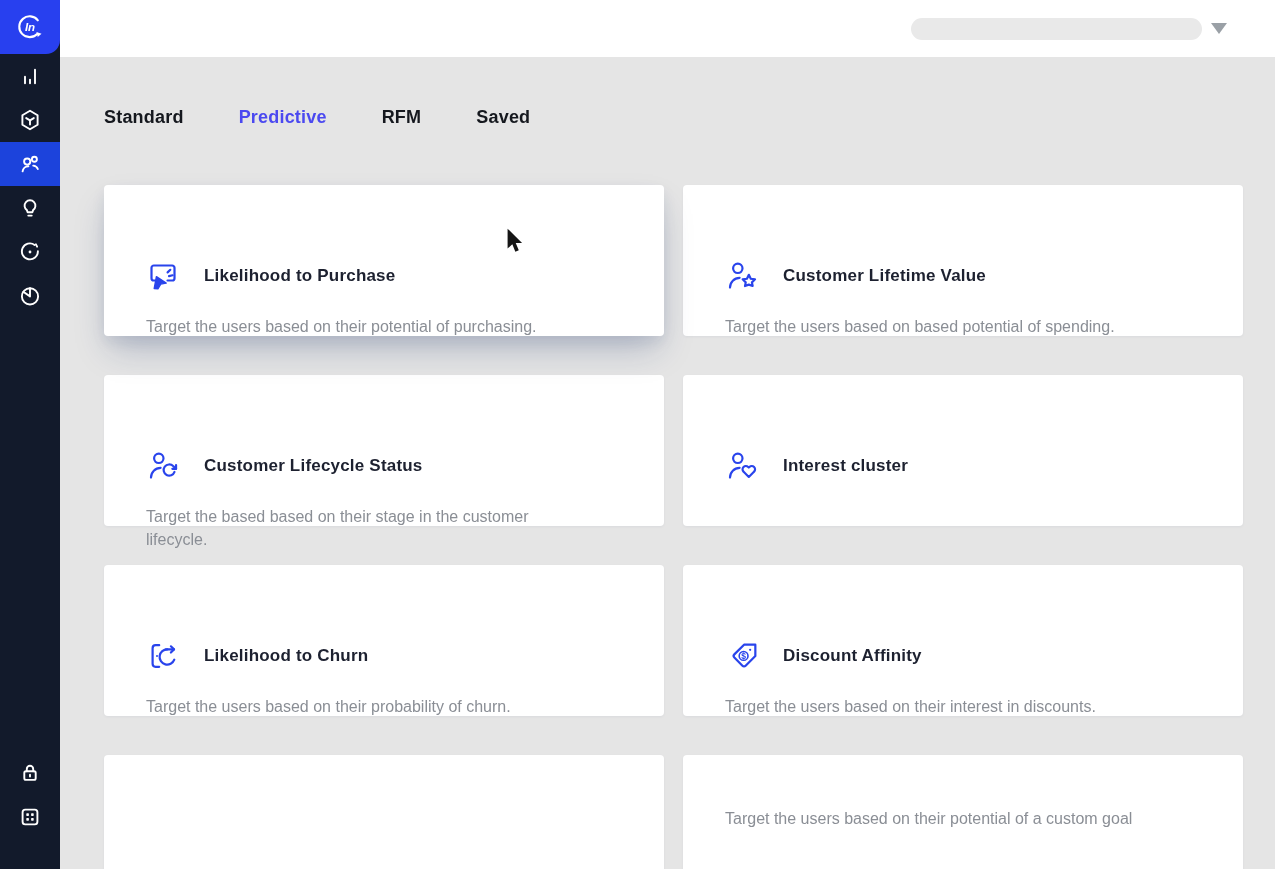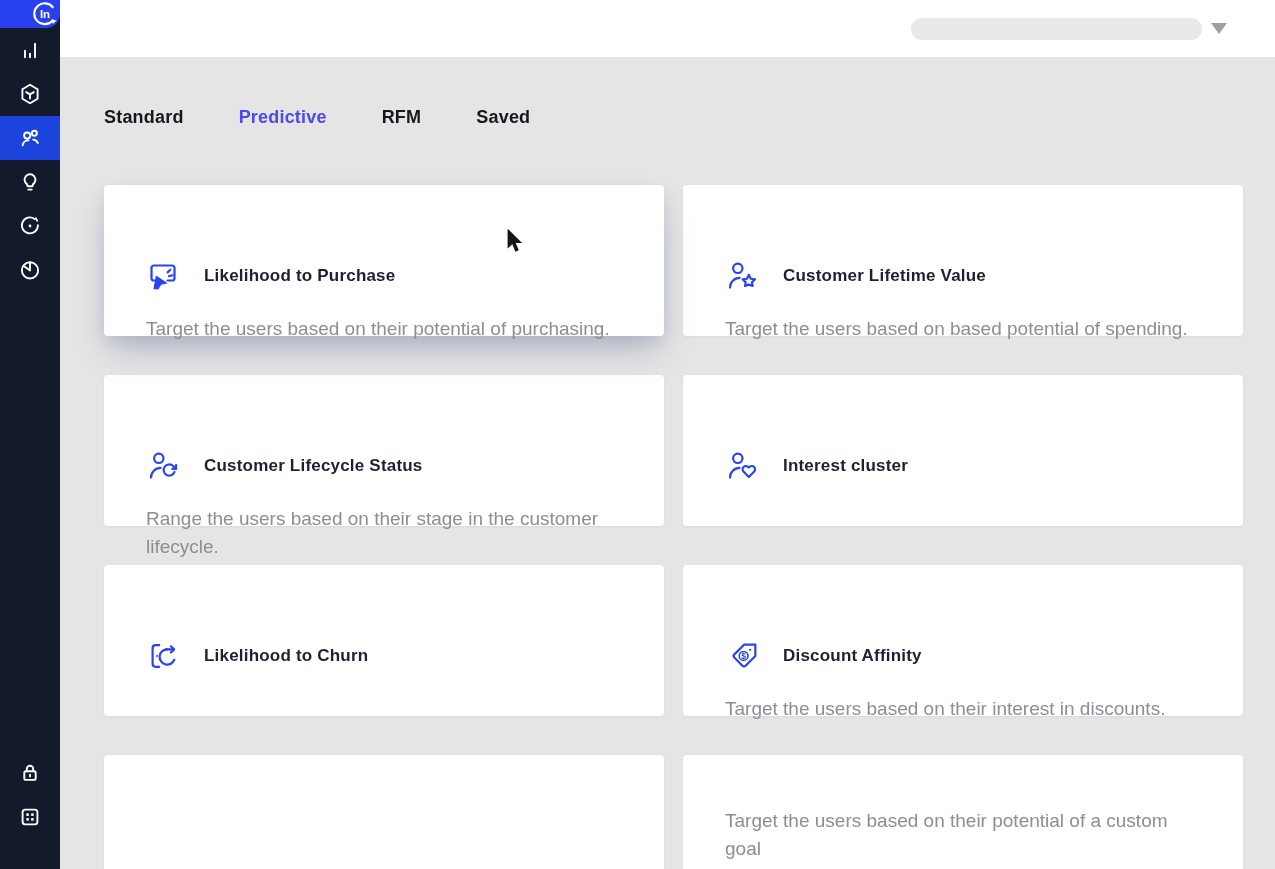--- a/index.html
+++ b/index.html
@@ -10,22 +10,22 @@
     background:#ffffff; position:relative;
   }
   .app { display:flex; width:1275px; height:869px; }
 
   
   .sidebar {
     width:60px; flex:0 0 60px; background:#121A2B;
     display:flex; flex-direction:column; position:relative; z-index:5;
   }
   .logo {
-    height:28px; background:#2840EF; border-radius:0 0 14px 0;
-    display:flex; align-items:center; justify-content:flex-end; cursor:pointer;
+    height:54px; background:#2840EF; border-radius:0 0 14px 0;
+    display:flex; align-items:center; justify-content:center; cursor:pointer;font-style:italic;
   }
   .nav-group { display:flex; flex-direction:column; }
   .nav-top { margin-top:0; }
   .nav-bottom { margin-top:auto; margin-bottom:30px; }
   .nav-item {
     height:44px; width:60px; display:flex; align-items:center; justify-content:center;
     background:transparent; border:none; padding:0; cursor:pointer;
   }
   .nav-item.active { background:#1C43DC; }
   .nav-item svg { display:block; }
@@ -71,21 +71,21 @@
     position:relative; z-index:2;
     box-shadow:0 18px 32px -6px rgba(24,46,104,.25), 0 6px 14px rgba(24,46,104,.08);
   }
   .card-head { display:flex; align-items:center; gap:24px;margin-top:44px; }
   .card-icon { width:34px; height:34px; flex:0 0 34px; }
   .card-icon svg { display:block; }
   .card-title {
     margin:0; font-size:17px; font-weight:700; color:#1D2130; letter-spacing:.2px;
   }
   .card-desc {
-    margin:22px 0 0; font-size:19px; color:#8A8E95; line-height:1.45;
+    margin:22px 0 0; font-size:16px; color:#8A8E95; line-height:1.45;
     white-space:pre-line;
   }
 
   
   .cursor { position:absolute; left:506px; top:228px; z-index:10; pointer-events:none; }
 </style>
 </head>
 <body>
 
 <div class="app">
@@ -213,21 +213,21 @@
                 <circle cx="12.8" cy="9.3" r="4.7"></circle>
                 <path d="M5 28.6a9.8 9.8 0 0 1 9.6-9.8"></path>
                 <g transform="translate(15.8,13.6) scale(0.62)" stroke-width="3.5">
                   <polyline points="23 4 23 10 17 10"></polyline>
                   <path d="M20.49 15a9 9 0 1 1-2.12-9.36L23 10"></path>
                 </g>
               </svg>
             </span>
             <h3 class="card-title">Customer Lifecycle Status</h3>
           </div>
-          <p class="card-desc">Range the users based on their stage in the customer
+          <p class="card-desc">Target the based based on their stage in the customer
 lifecycle.</p>
         </div>
 
         <div class="card">
           <div class="card-head">
             <span class="card-icon">
               <svg width="34" height="34" viewBox="0 0 34 34" fill="none" stroke="#2944EC" stroke-width="2.2" stroke-linecap="round" stroke-linejoin="round">
                 <circle cx="12.8" cy="9.3" r="4.7"></circle>
                 <path d="M5 28.6a9.8 9.8 0 0 1 9.6-9.8"></path>
                 <g transform="translate(16.6,15.2) scale(0.6)" stroke-width="3.6">
@@ -245,20 +245,21 @@
               <svg width="34" height="34" viewBox="0 0 34 34" fill="none" stroke="#2944EC" stroke-width="2.2" stroke-linecap="round" stroke-linejoin="round">
                 <path d="M13.2 6.2H9.6a3 3 0 0 0-3 3v15.6a3 3 0 0 0 3 3h3.6"></path>
                 <circle cx="11" cy="17" r="1" fill="#2944EC" stroke="none"></circle>
                 <path d="M21.4 10.4a7.6 7.6 0 1 0 6.9 10.3"></path>
                 <path d="M19.8 10.4h8.2"></path>
                 <path d="M24.9 7.3 28 10.4l-3.1 3.1"></path>
               </svg>
             </span>
             <h3 class="card-title">Likelihood to Churn</h3>
           </div>
+          <p class="card-desc">Target the users based on their probability of churn.</p>
         </div>
 
         <div class="card">
           <div class="card-head">
             <span class="card-icon">
               <svg width="34" height="34" viewBox="0 0 34 34" fill="none" stroke="#2944EC" stroke-width="2.2" stroke-linecap="round" stroke-linejoin="round">
                 <g transform="translate(32.6,3.4) scale(-1.13,1.13)" stroke-width="1.95">
                   <path d="M20.59 13.41l-7.17 7.17a2 2 0 0 1-2.83 0L2 12V2h10l8.59 8.59a2 2 0 0 1 0 2.82z"></path>
                   <circle cx="6.6" cy="6.6" r="1" fill="#2944EC" stroke="none"></circle>
                 </g>

